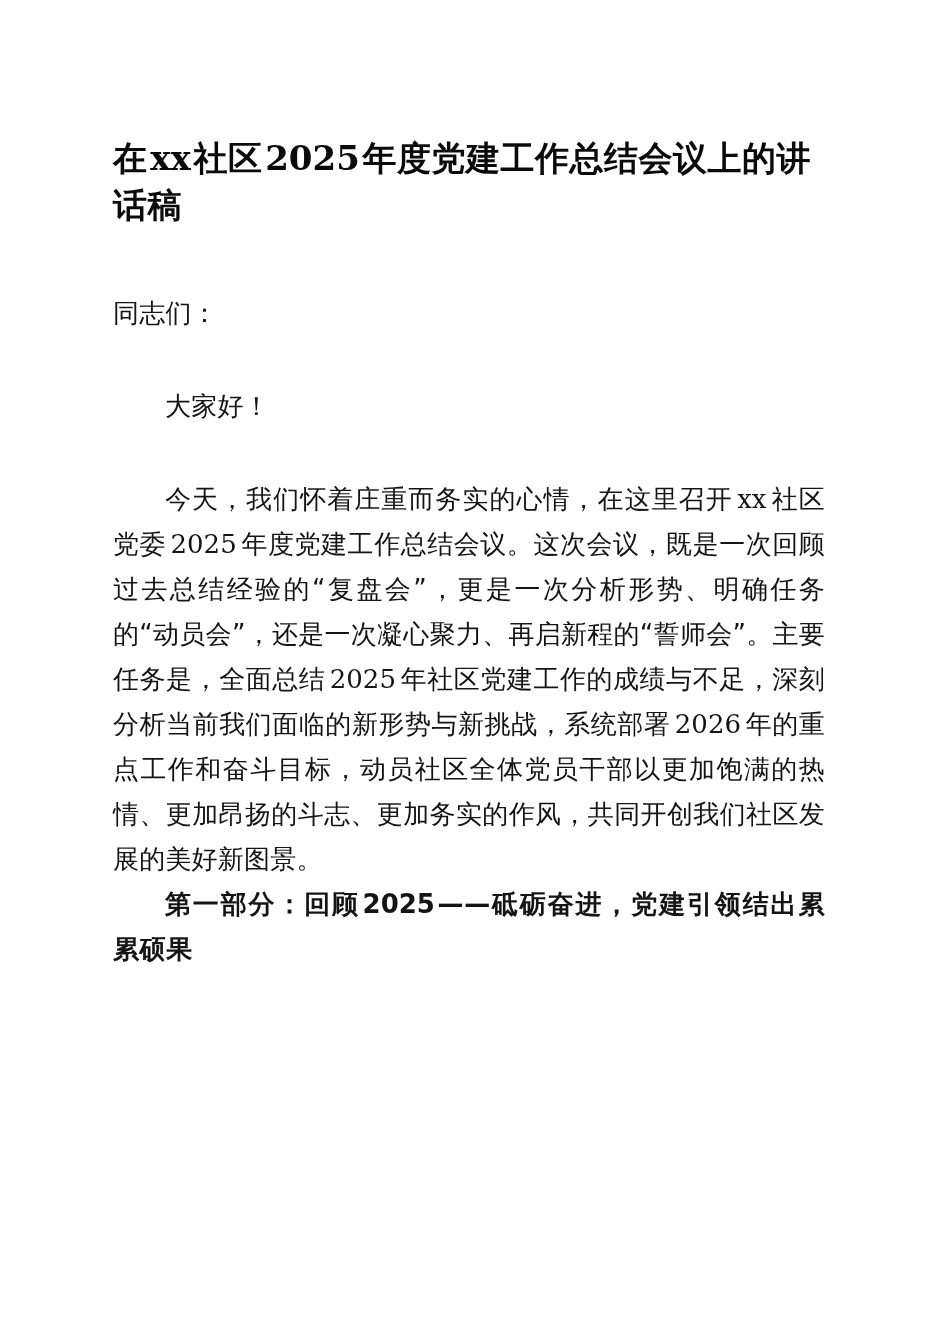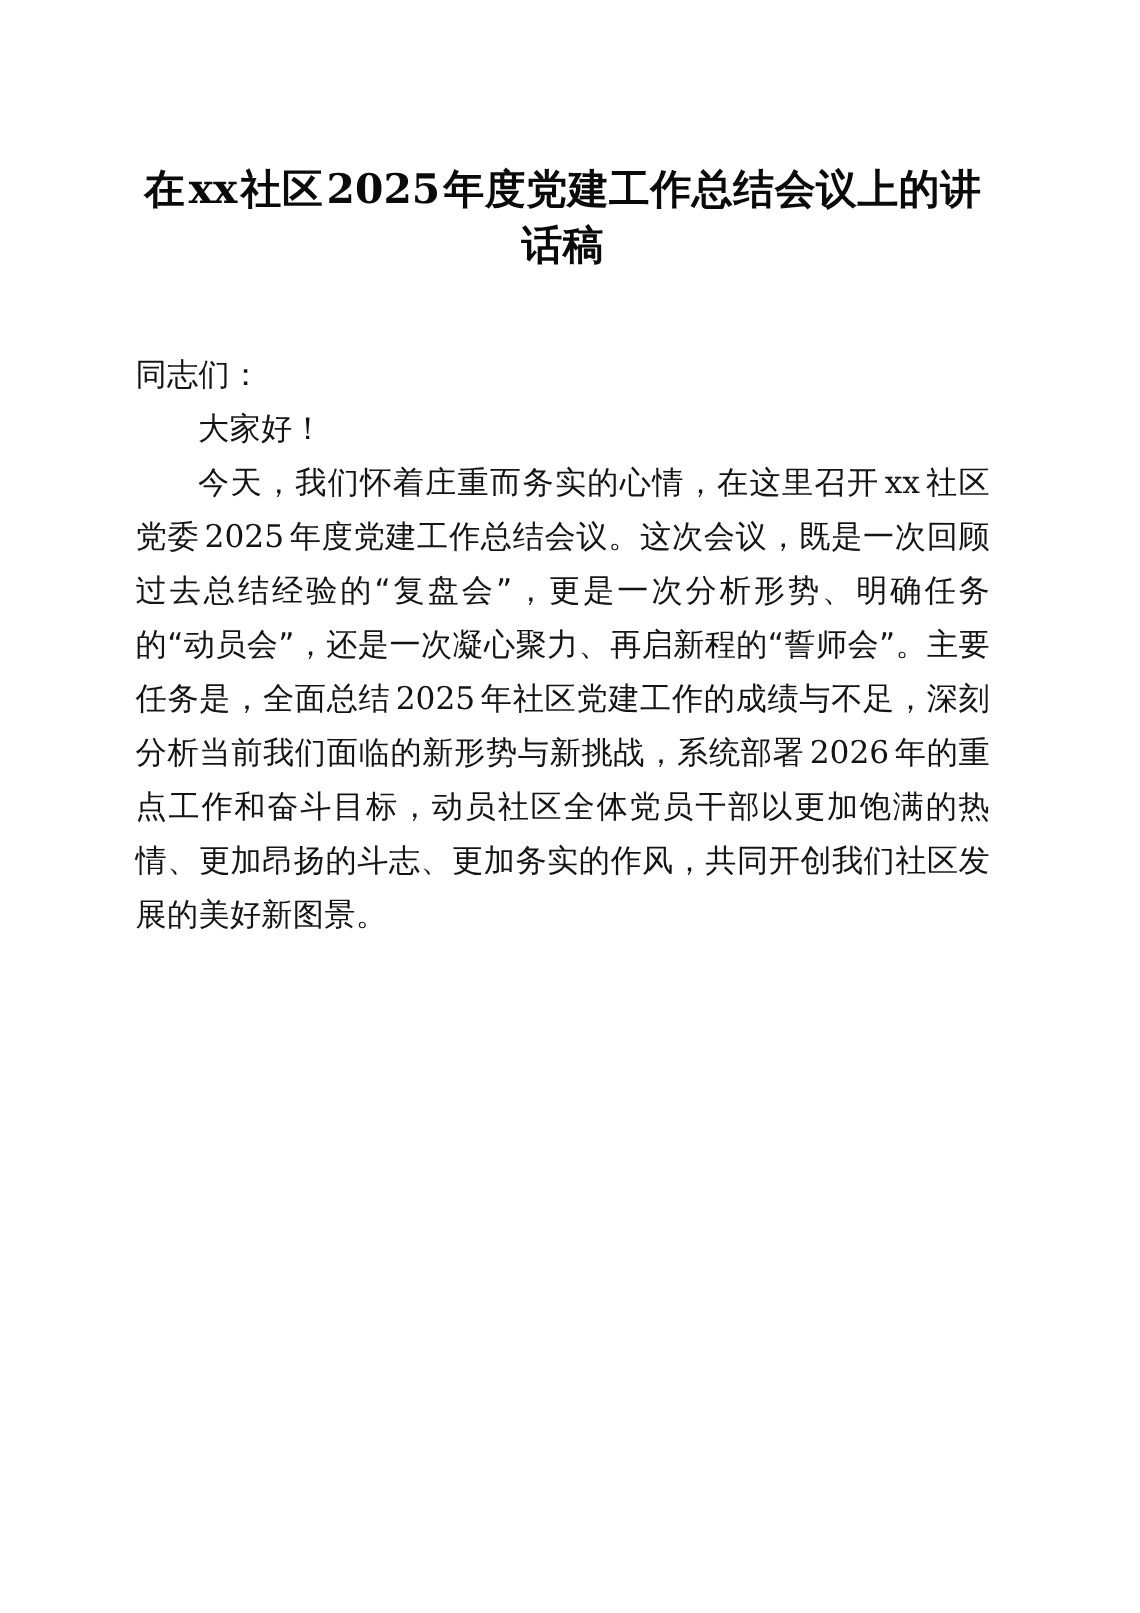--- a/index.html
+++ b/index.html
@@ -18,21 +18,20 @@
   .page {
     position: relative;
     width: 950px;
     height: 1344px;
     background: #ffffff;
     box-sizing: border-box;
     padding: 135px 125px 40px 113px;
   }
 
   .doc-title {
-    text-align: center;
     font-family: "DejaVu Serif", "Liberation Serif", serif;
     font-weight: 700;
     font-size: 34px;
     line-height: 47px;
     letter-spacing: 0.5px;
     margin: 0 0 0 0;
     color: #0a0a0a;
     word-break: break-all;
   }
 
@@ -54,20 +53,21 @@
   p.para {
     margin: 0;
     padding: 0;
     text-align: justify;
     text-justify: inter-character;
     word-break: break-all;
   }
 
   p.indent {
     text-indent: 2em;
+    margin-top: 48px;
   }
 
   p.heading {
     font-weight: 700;
     text-indent: 2em;
     letter-spacing: 0.6px;
   }
 
   .num {
     font-family: "DejaVu Serif", "Liberation Serif", serif;
@@ -106,17 +106,18 @@
 
   <div class="body-block">
 
     <p class="para">同志们：</p>
 
     <p class="para indent">大家好！</p>
 
     <p class="para indent"><span>今天，我们怀着庄重而务实的心情，在这里召开</span><span class="lat">xx</span><span>社区党委</span><span class="num">2025</span><span>年度党建工作总结会议。这次会议，既是一次回顾过去总结经验的“复盘会”，更是一次分析形势、明确任务的“动员会”，还是一次凝心聚力、再启新程的“誓师会”。主要任务是，全面总结</span><span class="num">2025</span><span>年社区党建工作的成绩与不足，深刻分析当前我们面临的新形势与新挑战，系统部署</span><span class="num">2026</span><span>年的重点工作和奋斗目标，动员社区全体党员干部以更加饱满的热情、更加昂扬的斗志、更加务实的作风，共同开创我们社区发展的美好新图景。</span></p>
 
 
+    <p class="para heading"><span>第一部分：回顾</span><span class="num-b">2025</span><span>——砥砺奋进，党建引领结出累累硕果</span></p>
 
 
   </div>
 
 </div>
 
 </body></html>

